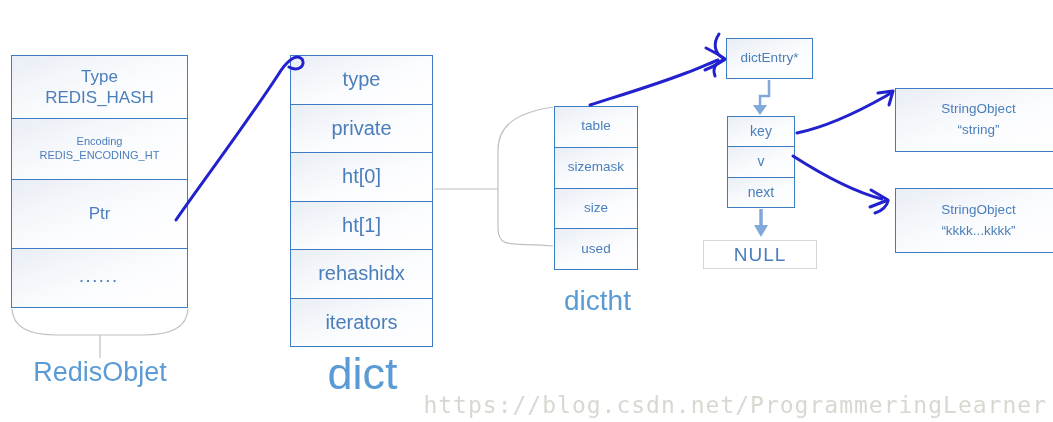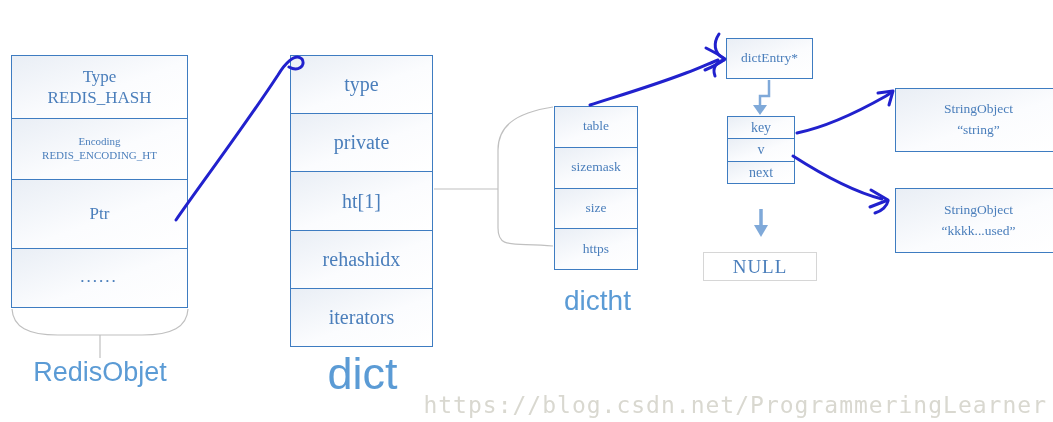--- a/index.html
+++ b/index.html
@@ -4,21 +4,21 @@
 <style>
   html,body{margin:0;padding:0;}
   body{
     width:1053px;height:422px;position:relative;background:#ffffff;
     font-family:"Liberation Sans", sans-serif;overflow:hidden;
     --border-blue:#3e7cc1;--text-blue:#4a7ebb;--label-blue:#5b9bd5;
     --ink-blue:#2121cd;--connector-blue:#7fa9d9;--gray-line:#c0c0c0;
   }
   .box{
     position:absolute;border:1.5px solid var(--border-blue);
-    display:flex;flex-direction:column;box-sizing:border-box;background:#3b82f6;font-family:Liberation Serif, serif;
+    display:flex;flex-direction:column;box-sizing:border-box;background:#3b82f6;
   }
   .cell{
     flex:1;display:flex;flex-direction:column;align-items:center;justify-content:center;
     color:var(--text-blue);background:linear-gradient(160deg,#e9eef5 0%,#fbfcfe 55%,#ffffff 100%);
     border-bottom:1px solid var(--border-blue);text-align:center;line-height:1.25;
   }
   .cell:last-child{border-bottom:none;}
   .big-label{position:absolute;color:var(--label-blue);text-align:center;}
   #svg-overlay{position:absolute;left:0;top:0;z-index:5;pointer-events:none;}
 
@@ -38,25 +38,25 @@
   
   #dictht-box{left:554px;top:106px;width:84px;height:164px;}
   #dictht-box .cell{font-size:13.5px;}
   #dictht-label{left:520px;top:285px;width:155px;font-size:28px;}
 
   
   #dictentry-box{left:726px;top:38px;width:87px;height:41px;}
   #dictentry-box .cell{font-size:13.5px;}
 
   
-  #entry-box{left:727px;top:116px;width:68px;height:68px;}
+  #entry-box{left:727px;top:116px;width:68px;height:92px;}
   #entry-box .cell{font-size:14px;}
 
   
-  #null-box{left:703px;top:240px;width:114px;height:29px;border:1px solid #d6d6d6;margin-top:12px;}
+  #null-box{left:703px;top:240px;width:114px;height:29px;border:1px solid #d6d6d6;}
   #null-box .cell{background:#fff;border-bottom:none;font-size:19px;font-weight:500;letter-spacing:1px;}
 
   
   .string-obj{width:167px;height:64px;}
   .string-obj .cell{font-size:13.5px;line-height:1.55;}
   #string-obj-1{left:895px;top:88px;}
   #string-obj-2{left:895px;top:188px;height:65px;}
 
   #watermark{
     position:absolute;right:6px;top:392px;font-family:"DejaVu Sans Mono",monospace;
@@ -80,31 +80,32 @@
   </div>
   <div class="cell r4">
     <span>......</span>
   </div>
 </div>
 <div class="big-label" id="redis-label">RedisObjet</div>
 
 <div class="box" id="dict-box">
   <div class="cell">type</div>
   <div class="cell">private</div>
+  <div class="cell">ht[0]</div>
   <div class="cell">ht[1]</div>
   <div class="cell">rehashidx</div>
   <div class="cell">iterators</div>
 </div>
 <div class="big-label" id="dict-label">dict</div>
 
 <div class="box" id="dictht-box">
   <div class="cell">table</div>
   <div class="cell">sizemask</div>
   <div class="cell">size</div>
-  <div class="cell">https</div>
+  <div class="cell">used</div>
 </div>
 <div class="big-label" id="dictht-label">dictht</div>
 
 <div class="box" id="dictentry-box">
   <div class="cell">dictEntry*</div>
 </div>
 
 <div class="box" id="entry-box">
   <div class="cell">key</div>
   <div class="cell">v</div>
@@ -117,21 +118,21 @@
 
 <div class="box string-obj" id="string-obj-1">
   <div class="cell">
     <span>StringObject</span>
     <span>“string”</span>
   </div>
 </div>
 <div class="box string-obj" id="string-obj-2">
   <div class="cell">
     <span>StringObject</span>
-    <span>“kkkk...used”</span>
+    <span>“kkkk...kkkk”</span>
   </div>
 </div>
 
 <div id="watermark">https://blog.csdn.net/ProgrammeringLearner</div>
 
 <svg id="svg-overlay" width="1053" height="422" viewBox="0 0 1053 422">
 
   <g stroke="#c0c0c0" stroke-width="1.2" fill="none">
     <path d="M 12,309 C 13,327 28,335 58,335 L 142,335 C 172,335 187,327 188,309"></path>
     <path d="M 100,335 L 100,358"></path>

